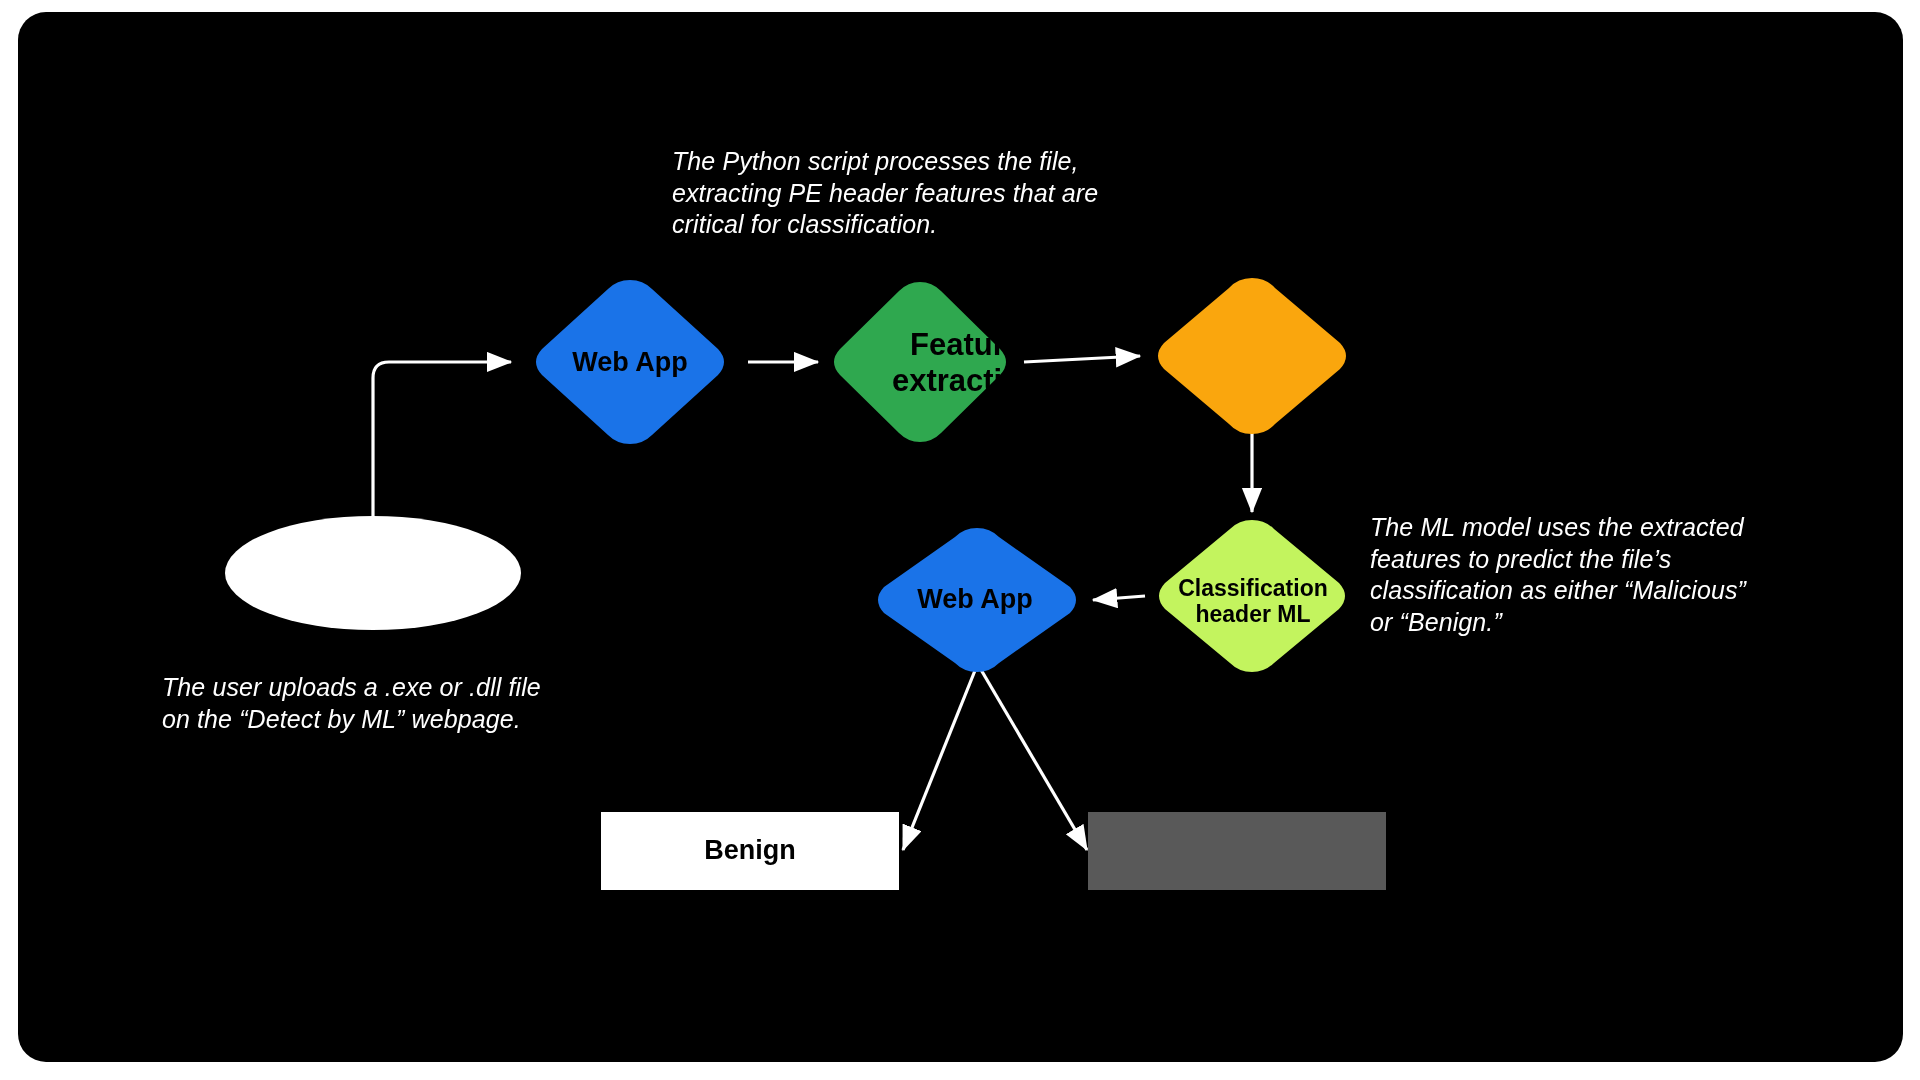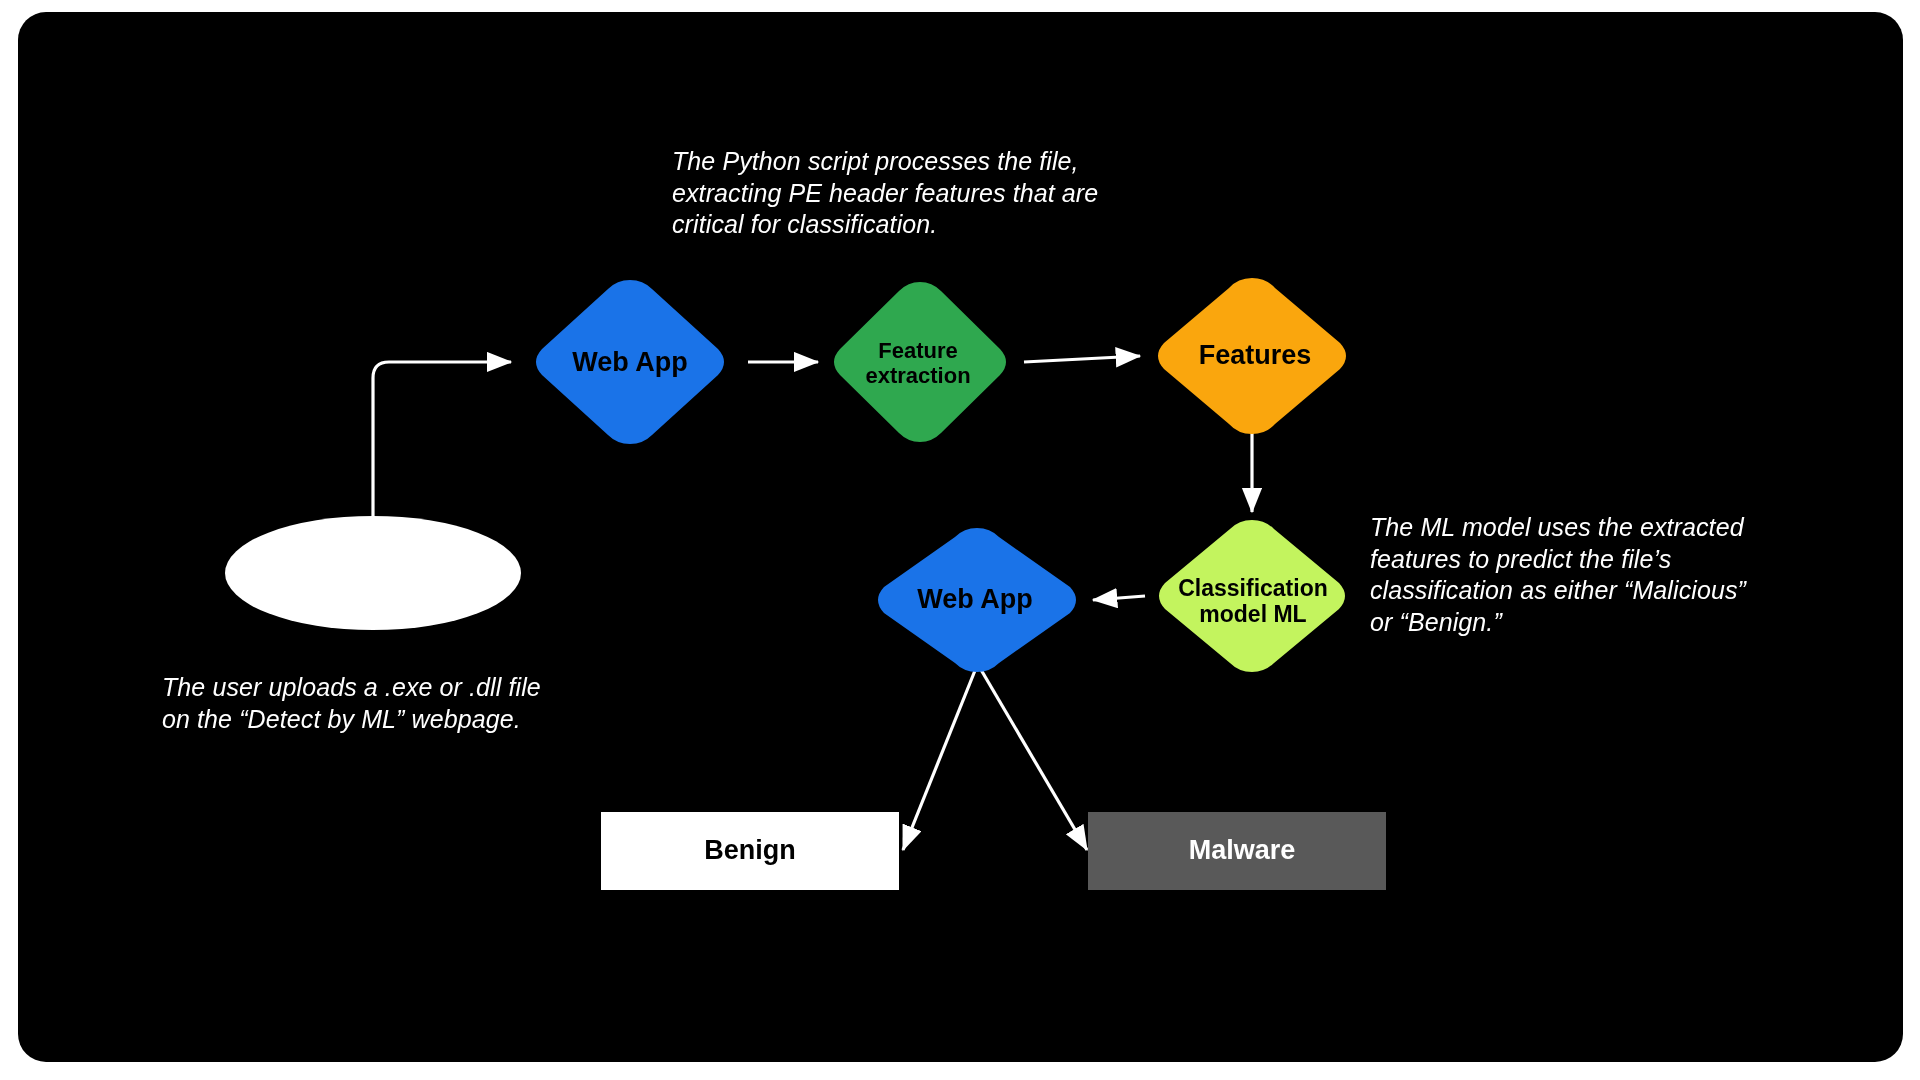--- a/index.html
+++ b/index.html
@@ -52,21 +52,21 @@
     white-space:pre-line;
     letter-spacing:0.1px;
   }
 
   #ann-python  { left:672px; top:146px;  width:500px; }
   #ann-ml      { left:1370px; top:512px; width:380px; }
   #ann-upload  { left:137px;  top:672px; width:400px;margin-left:25px; }
 
   
   #lbl-webapp1   { left:520px;  top:335px; width:220px; height:56px; font-size:27px; }
-  #lbl-featextr  { left:808px;  top:325px; width:220px; height:76px; font-size:22px; }
+  #lbl-featextr  { left:856px;  top:325px; width:220px; height:76px; font-size:31px; }
   #lbl-features  { left:1145px; top:328px; width:220px; height:56px; font-size:27px; }
   #lbl-webapp2   { left:865px;  top:572px; width:220px; height:56px; font-size:27px; }
   #lbl-classml   { left:1148px; top:566px; width:210px; height:70px; font-size:23px; }
   #lbl-file      { left:228px;  top:548px; width:290px; height:50px; font-size:26px; }
   #lbl-benign    { left:600px;  top:828px; width:300px; height:46px; font-size:27px; }
   #lbl-malware   { left:1092px; top:828px; width:300px; height:46px; font-size:27px; }
 </style>
 </head>
 <body>
 
@@ -124,30 +124,28 @@
 
     <rect x="1088" y="812" width="298" height="78" fill="#595959"></rect>
   </svg>
 
 
   <div class="node-label lbl-dark" id="lbl-webapp1">Web App</div>
 
   <div class="node-label lbl-dark" id="lbl-featextr">Feature
 extraction</div>
 
-  <div class="node-label lbl-dark" id="lbl-features">Features</div>
 
   <div class="node-label lbl-dark" id="lbl-webapp2">Web App</div>
 
   <div class="node-label lbl-dark" id="lbl-classml">Classification
-model ML</div>
+header ML</div>
 
   <div class="node-label lbl-dark" id="lbl-benign">Benign</div>
 
-  <div class="node-label lbl-light" id="lbl-malware">Malware</div>
 
   <div class="annotation" id="ann-python">The Python script processes the file, extracting PE header features that are critical for classification.</div>
 
   <div class="annotation" id="ann-ml">The ML model uses the extracted features to predict the file’s classification as either “Malicious” or “Benign.”</div>
 
   <div class="annotation" id="ann-upload">The user uploads a .exe or .dll file on the “Detect by ML” webpage.</div>
 
 </div>
 
 </body></html>

